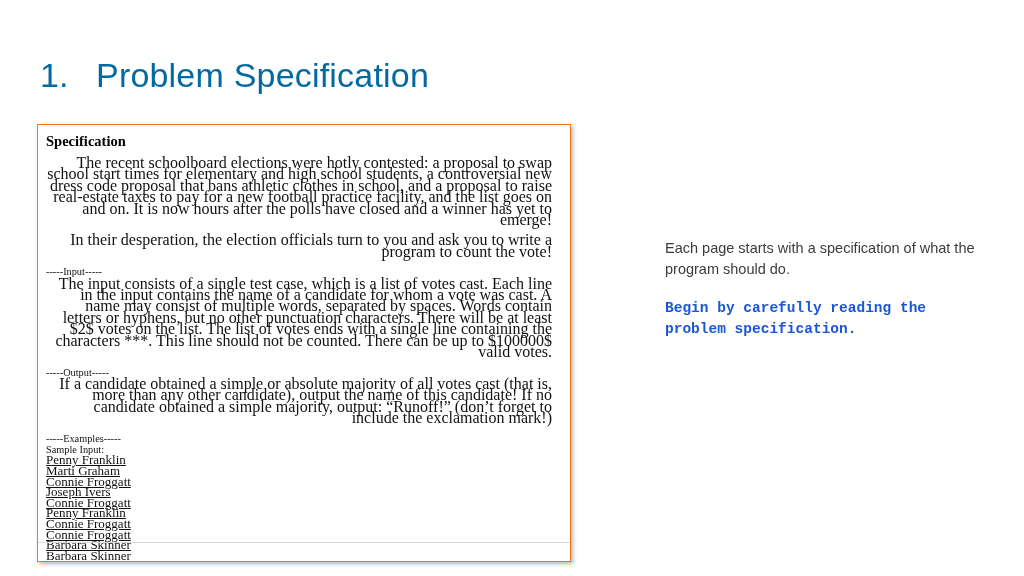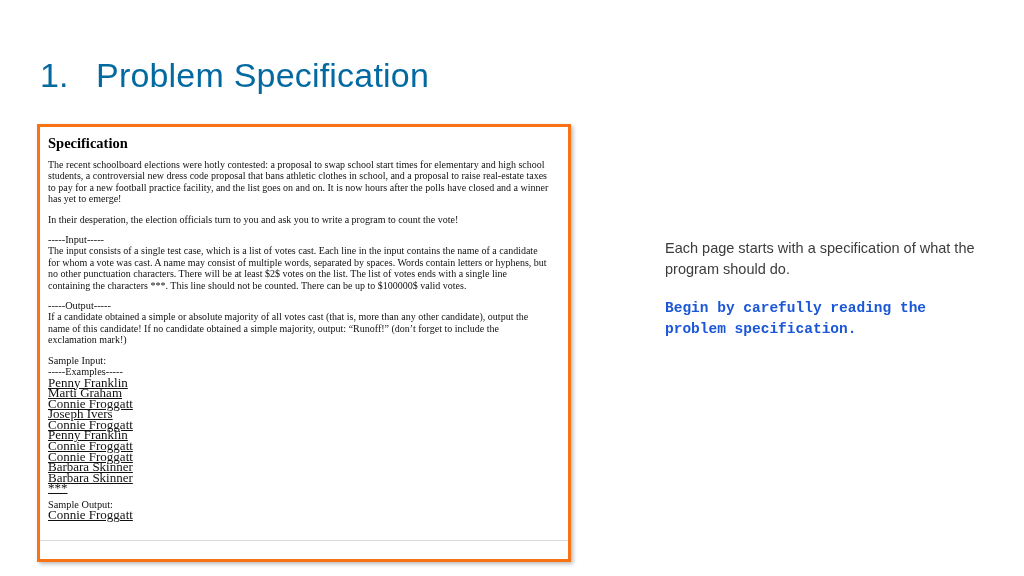--- a/index.html
+++ b/index.html
@@ -33,42 +33,42 @@
     display: inline-block;
     width: 56px;
   }
   .spec-card {
     position: absolute;
     left: 37px;
     top: 124px;
     width: 534px;
     height: 438px;
     background: #ffffff;
-    border: 3px solid #f97316;
+    border: 1px solid #f97316;
     box-shadow: 2px 2px 4px rgba(0,0,0,0.28);
     box-sizing: border-box;
     overflow: hidden;
     font-family: "Liberation Serif", serif;
     color: #1a1a1a;
   }
   .spec-inner {
     padding: 8px 10px 6px 8px;
   }
   .spec-heading {
     font-family: "Liberation Serif", serif;
     font-weight: bold;
     font-size: 14.5px;
     margin: 0 0 7px 0;
     color: #000;
   }
   .spec-para {
-    font-size: 10px;
+    font-size: 16px;
     line-height: 11.4px;
     margin: 0 8px 9px 0;
-    text-align: left;
+    text-align: right;
     color: #111;
   }
   .spec-section {
     font-size: 10.3px;
     line-height: 11.4px;
     margin: 0 0 0 0;
     color: #111;
   }
   .spec-mono-list {
     font-size: 13px;
@@ -135,22 +135,22 @@
 
   <div class="spec-card">
     <div class="spec-inner">
       <div class="spec-heading">Specification</div>
       <p class="spec-para">The recent schoolboard elections were hotly contested: a proposal to swap school start times for elementary and high school students, a controversial new dress code proposal that bans athletic clothes in school, and a proposal to raise real-estate taxes to pay for a new football practice facility, and the list goes on and on. It is now hours after the polls have closed and a winner has yet to emerge!</p>
       <p class="spec-para">In their desperation, the election officials turn to you and ask you to write a program to count the vote!</p>
       <div class="spec-section">-----Input-----</div>
       <p class="spec-para">The input consists of a single test case, which is a list of votes cast. Each line in the input contains the name of a candidate for whom a vote was cast. A name may consist of multiple words, separated by spaces. Words contain letters or hyphens, but no other punctuation characters. There will be at least $2$ votes on the list. The list of votes ends with a single line containing the characters ***. This line should not be counted. There can be up to $100000$ valid votes.</p>
       <div class="spec-section">-----Output-----</div>
       <p class="spec-para">If a candidate obtained a simple or absolute majority of all votes cast (that is, more than any other candidate), output the name of this candidate! If no candidate obtained a simple majority, output: “Runoff!” (don’t forget to include the exclamation mark!)</p>
+      <div class="spec-section">-----Examples-----</div>
       <div class="spec-section">Sample Input:</div>
-      <div class="spec-section">-----Examples-----</div>
       <div class="spec-mono-list">
         <div>Penny Franklin</div>
         <div>Marti Graham</div>
         <div>Connie Froggatt</div>
         <div>Joseph Ivers</div>
         <div>Connie Froggatt</div>
         <div>Penny Franklin</div>
         <div>Connie Froggatt</div>
         <div>Connie Froggatt</div>
         <div>Barbara Skinner</div>

